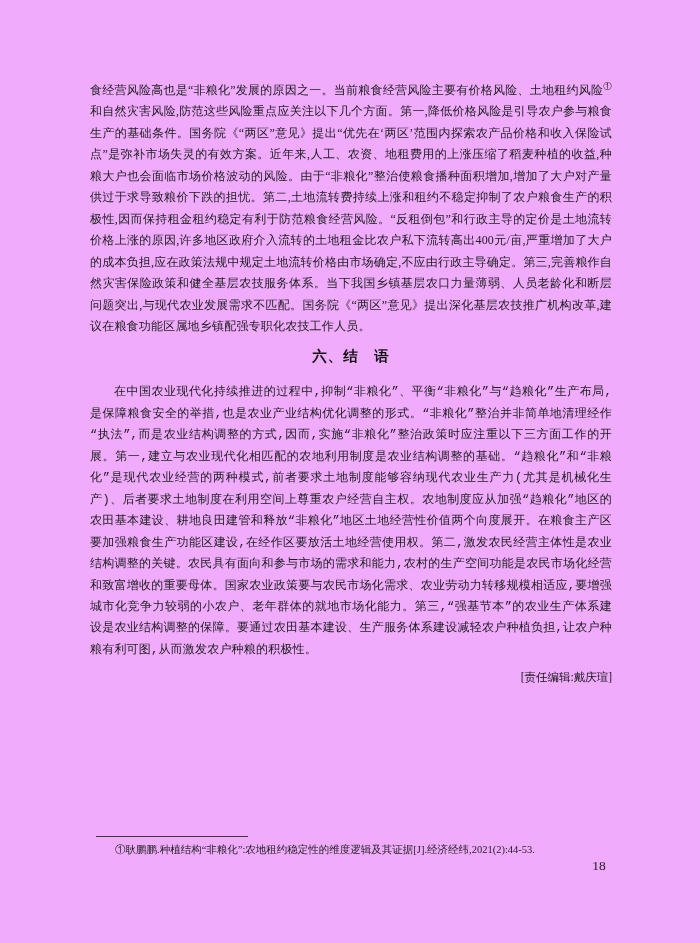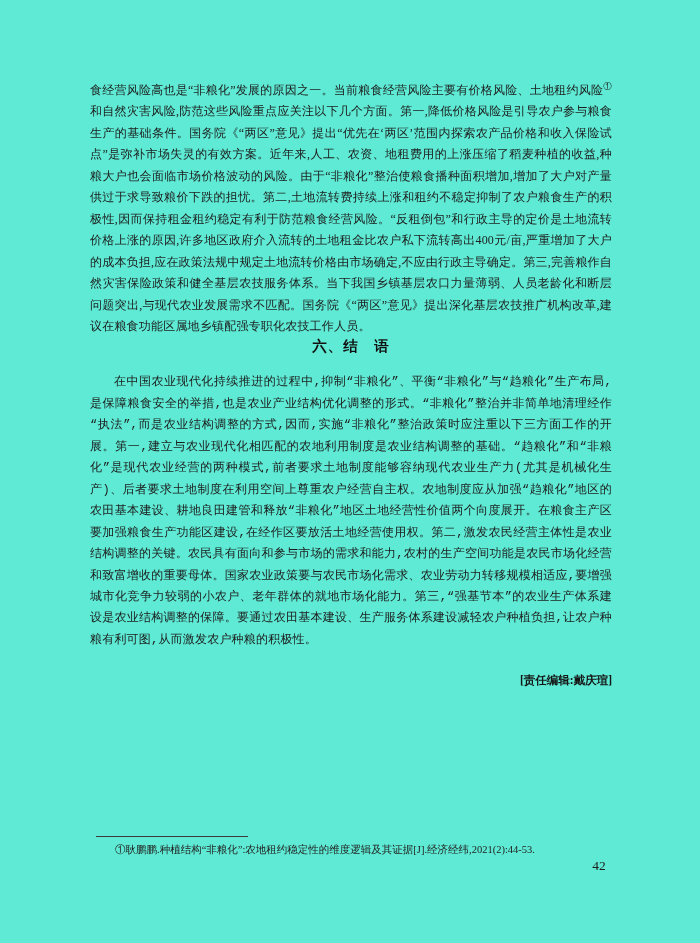--- a/index.html
+++ b/index.html
@@ -12,21 +12,21 @@
     height: 943px;
     position: relative;
     font-family: "Liberation Serif", "DejaVu Serif", serif;
     color: #1c1c1c;
     overflow: hidden;
   }
   .page {
     position: absolute;
     left: 0; top: 0;
     width: 700px; height: 943px;
-    background: #5eead4;
+    background: #f0abfc;
   }
   .content {
     position: absolute;
     left: 90px;
     top: 80px;
     width: 522px;
   }
   .para {
     margin: 0;
     font-size: 12px;
@@ -37,31 +37,31 @@
     color: #1c1c1c;
   }
   .para.continued { text-indent: 0; }
   .para.indent { text-indent: 2em; font-family: Liberation Mono, monospace; }
   sup.ref {
     font-size: 8.5px;
     line-height: 0;
     vertical-align: super;
   }
   .section-heading {
-    margin: 0 0 16px 0;
+    margin: 10px 0 16px 0;
     font-size: 14.5px;
     font-weight: bold;
     text-align: center;
     letter-spacing: 1px;
     color: #111;
   }
   .editor-note {
-    margin-top: 22px;
+    margin-top: 9px;
     font-size: 11.5px;
-    font-weight: bold;
+    font-weight: normal;
     text-align: right;
     color: #151515;
   }
   .footnote-area {
     position: absolute;
     left: 94px;
     top: 836px;
     width: 522px;
   }
   .footnote-rule {
@@ -103,15 +103,15 @@
 
     <div class="editor-note">[责任编辑:戴庆瑄]</div>
 
   </div>
 
   <div class="footnote-area">
     <div class="footnote-rule"></div>
     <p class="footnote-text">①耿鹏鹏.种植结构“非粮化”:农地租约稳定性的维度逻辑及其证据[J].经济经纬,2021(2):44-53.</p>
   </div>
 
-  <div class="page-number">42</div>
+  <div class="page-number">18</div>
 
 </div>
 
 </body></html>

